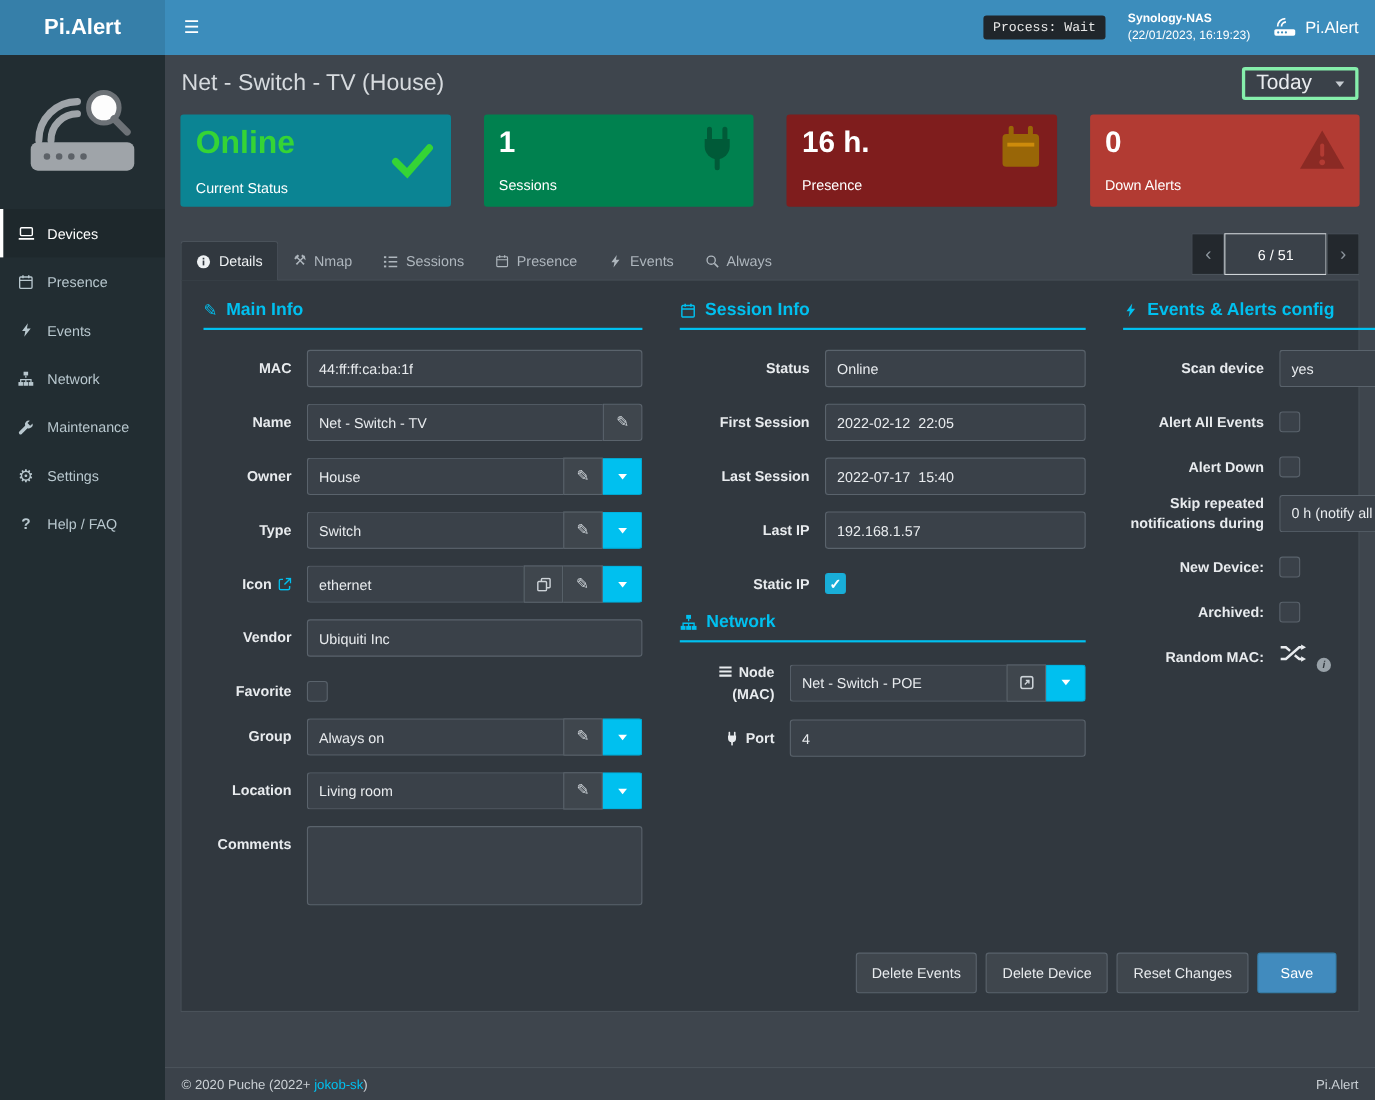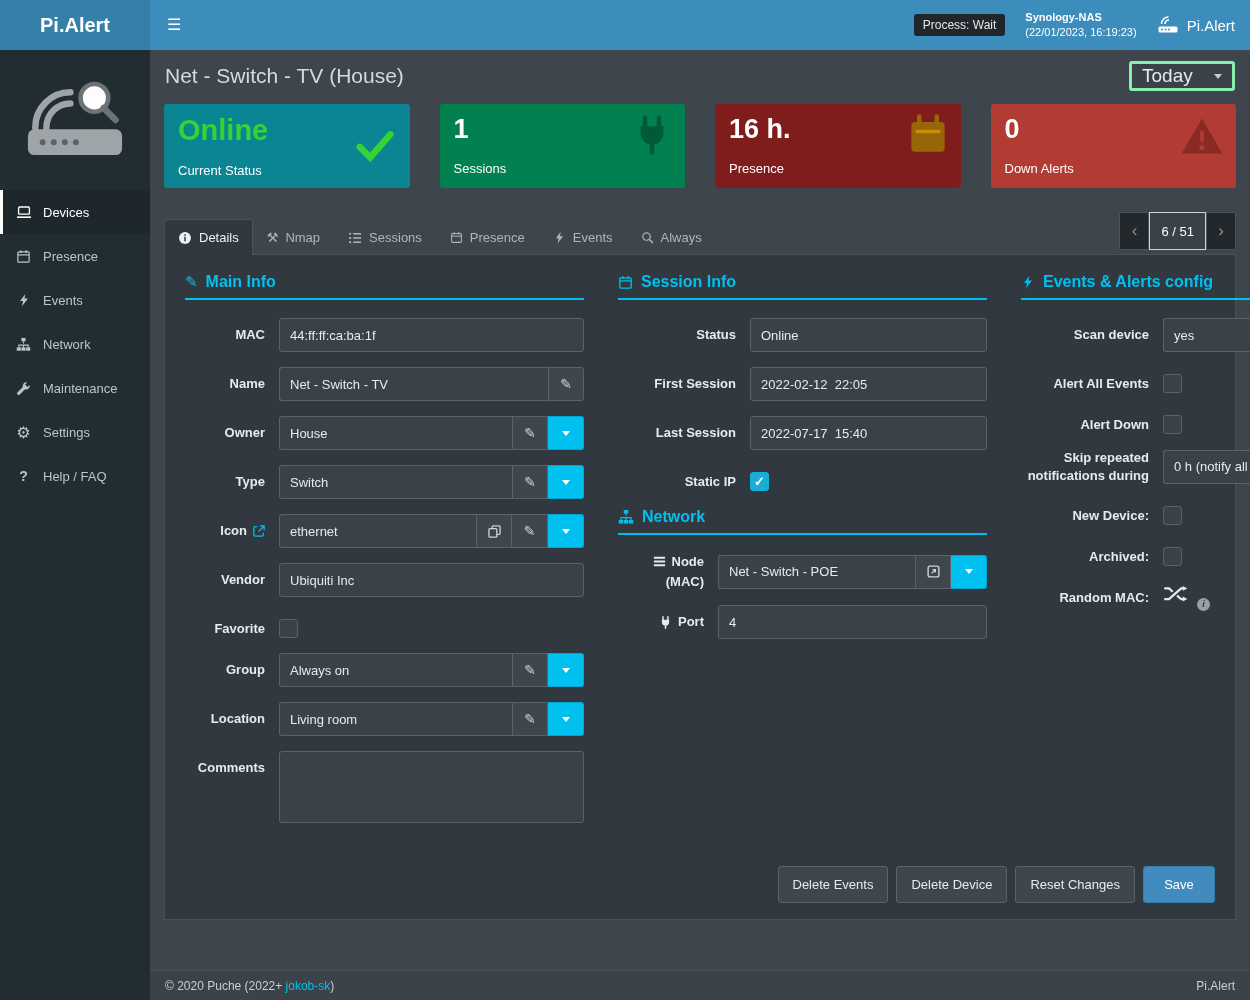--- a/index.html
+++ b/index.html
@@ -7,21 +7,21 @@
   body { font-family:"Liberation Sans", sans-serif; background:#3e454d; overflow:hidden; }
   button { font-family:inherit; }
 
   
   .topbar { display:flex; height:50px; }
   .brand { width:150px; background:#367fa9; color:#fff; font-size:20px; font-weight:600;
            display:flex; align-items:center; justify-content:center; cursor:pointer; flex:none; }
   .topnav { flex:1; background:#3c8dbc; display:flex; align-items:center; padding-right:15px; }
   .hamburger { color:#fff; font-size:16px; padding:0 17px; line-height:50px; cursor:pointer; }
   .topnav-right { margin-left:auto; display:flex; align-items:center; gap:20px; }
-  .process-badge { font-family:Liberation Sans, sans-serif; font-size:12px; background:#20262b;
+  .process-badge { font-family:Liberation Mono, monospace; font-size:12px; background:#20262b;
                    color:#e8e8e8; padding:4px 9px; border-radius:3px; }
   .host-block { color:#fff; font-size:11px; line-height:1.4; }
   .host-name { font-weight:bold; }
   .app-block { display:flex; align-items:center; gap:8px; color:#fff; font-size:15px; cursor:pointer; }
 
   
   .layout { display:flex; height:950px; }
   .sidebar { width:150px; background:#222d32; flex:none; }
   .logo-wrap { height:140px; display:flex; align-items:center; justify-content:center; }
   .nav-item { height:44px; display:flex; align-items:center; gap:10px; padding-left:11px;
@@ -52,21 +52,21 @@
   .card-icon { position:absolute; top:10px; right:12px; }
 
   
   .tabs-row { display:flex; align-items:flex-end; margin-top:24px; position:relative; z-index:2; }
   .tab { display:flex; align-items:center; gap:7px; padding:10px 13px; font-size:13px; color:#aeb6bd;
          cursor:pointer; border:1px solid transparent; border-bottom:none; margin-bottom:-1px; }
   .tab.active { background:#31383f; border-color:#4a525a; border-radius:3px 3px 0 0; color:#eef1f3; }
   .pagination { margin-left:auto; display:flex; margin-bottom:4px; }
   .page-btn { width:30px; height:38px; background:#23282d; border:1px solid #4a525a; color:#8d969e;
               display:flex; align-items:center; justify-content:center; font-size:17px; cursor:pointer; }
-  .page-ind { height:38px; padding:0 11px; background:#3a4149; border:1px solid #cfd4d8; color:#fff;
+  .page-ind { height:38px; padding:0 29px; background:#3a4149; border:1px solid #cfd4d8; color:#fff;
               display:flex; align-items:center; font-size:13px; }
 
   
   .panel { background:#31383f; border:1px solid #4a525a; padding:18px 20px 16px; min-height:612px;
            display:flex; flex-direction:column; }
   .cols { display:grid; grid-template-columns:1fr 1fr 1fr; column-gap:34px; }
   .sec-head { display:flex; align-items:center; gap:8px; color:#00c0ef; font-size:16px; font-weight:bold;
               padding-bottom:7px; border-bottom:2px solid #00c0ef; margin-bottom:18px; }
   .sec-head.mt { margin-top:10px; }
   .shicon { font-size:15px; }
@@ -451,20 +451,24 @@
               <input class="finput" value="Online" style="">
             </div>
             <div class="frow">
               <label class="flabel">First Session</label>
               <input class="finput" value="2022-02-12  22:05" style="">
             </div>
             <div class="frow">
               <label class="flabel">Last Session</label>
               <input class="finput" value="2022-07-17  15:40" style="">
             </div>
+            <div class="frow">
+              <label class="flabel">Last IP</label>
+              <input class="finput" value="192.168.1.57" style="">
+            </div>
             <div class="frow cbrow">
               <label class="flabel">Static IP</label>
               <span class="checkbox checked"></span>
             </div>
 
             <div class="sec-head mt">
               <svg class="shicon" viewBox="0 0 16 16" width="16" height="16">
                   <rect x="5.8" y="1" width="4.4" height="3.6" fill="#00c0ef"></rect>
                   <rect x="0.8" y="11" width="4.4" height="3.6" fill="#00c0ef"></rect>
                   <rect x="5.8" y="11" width="4.4" height="3.6" fill="#00c0ef"></rect>

